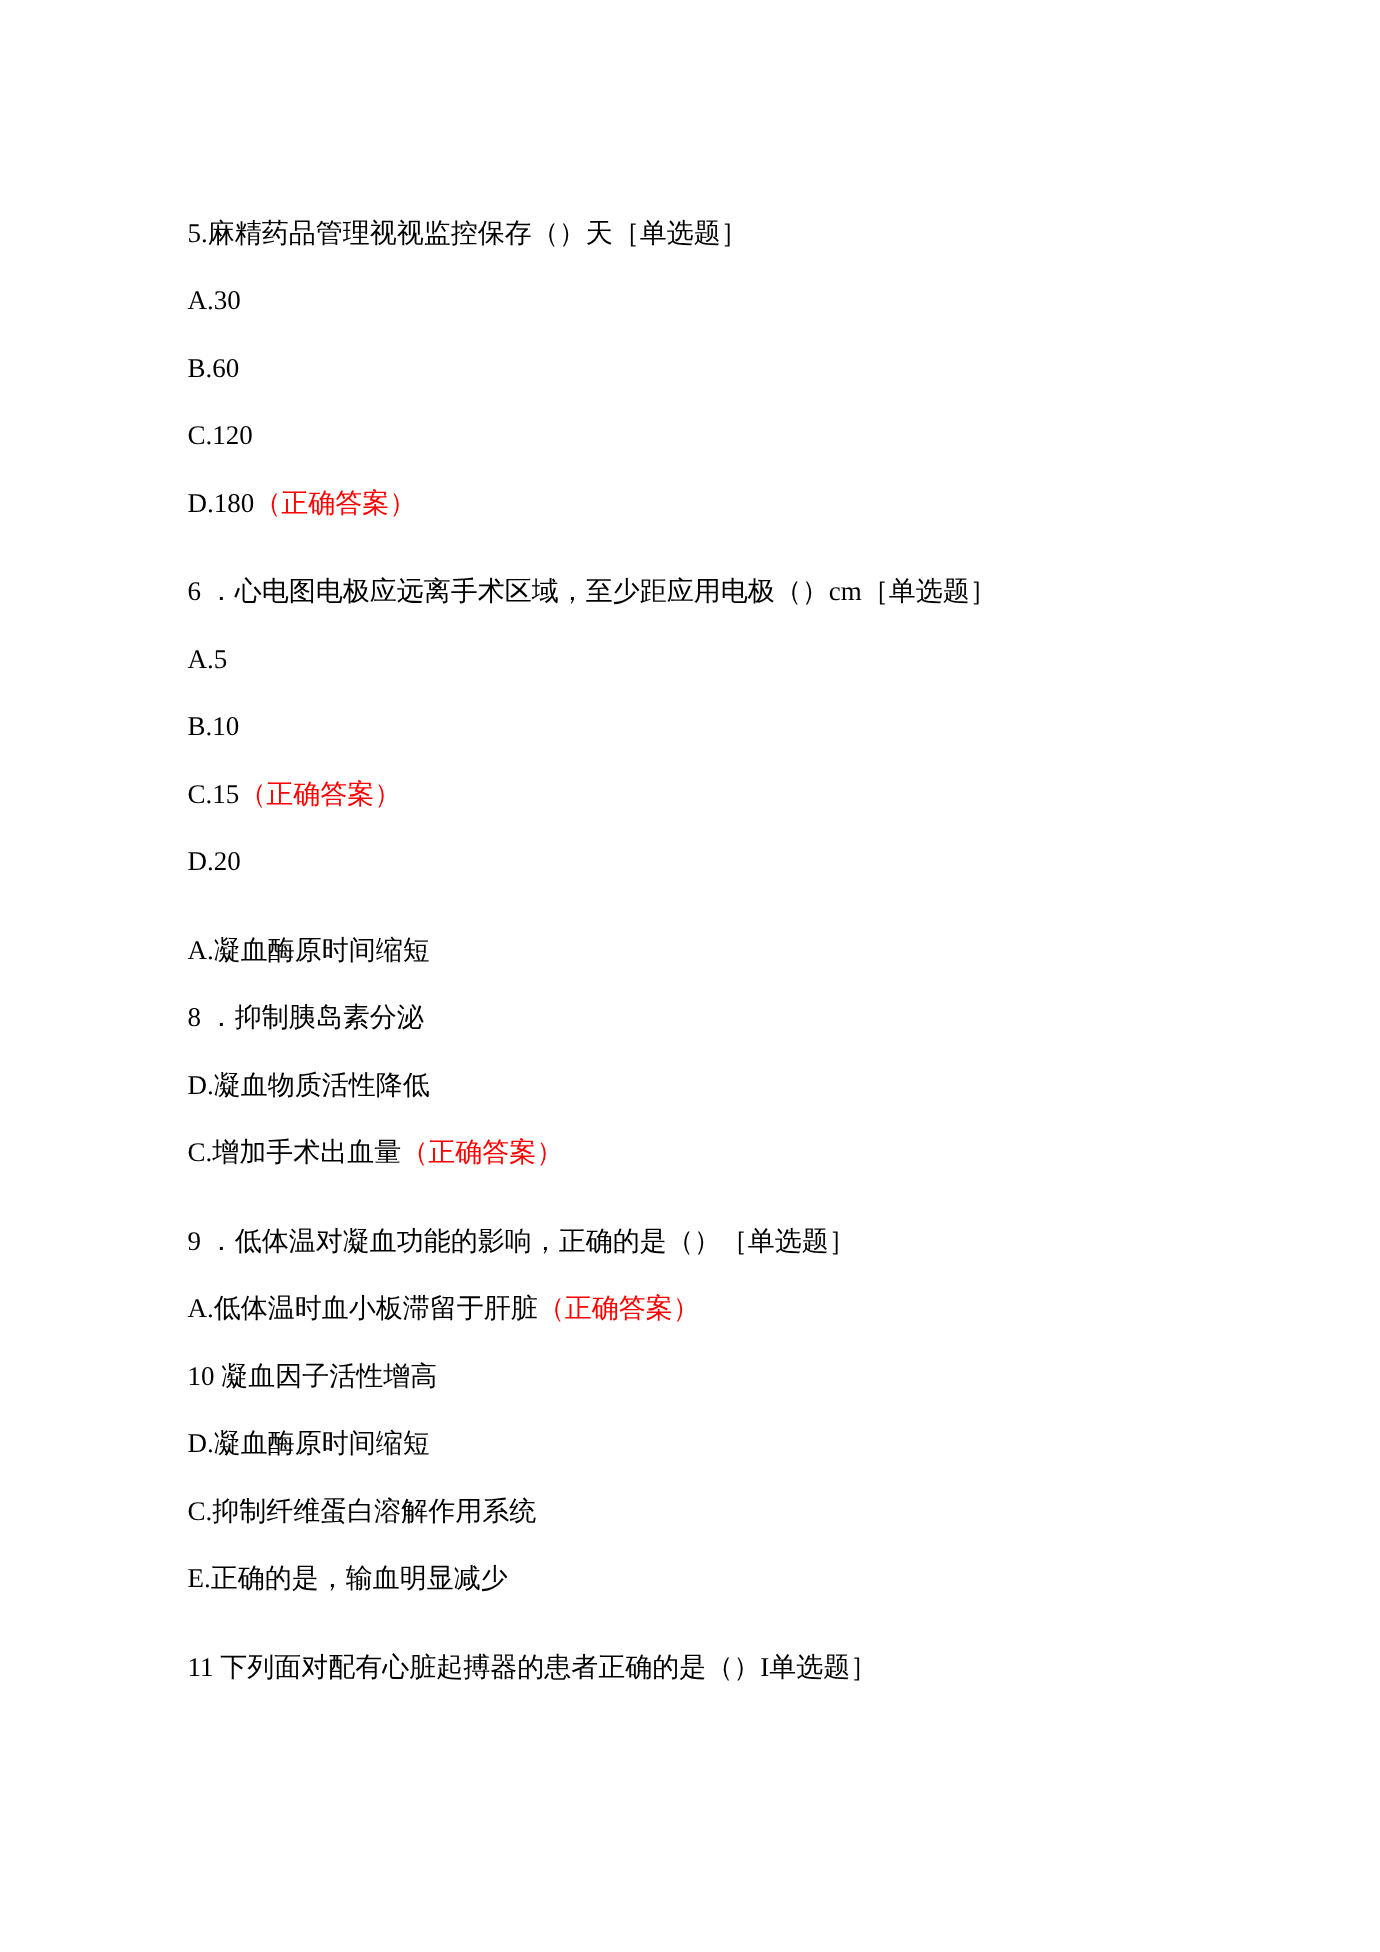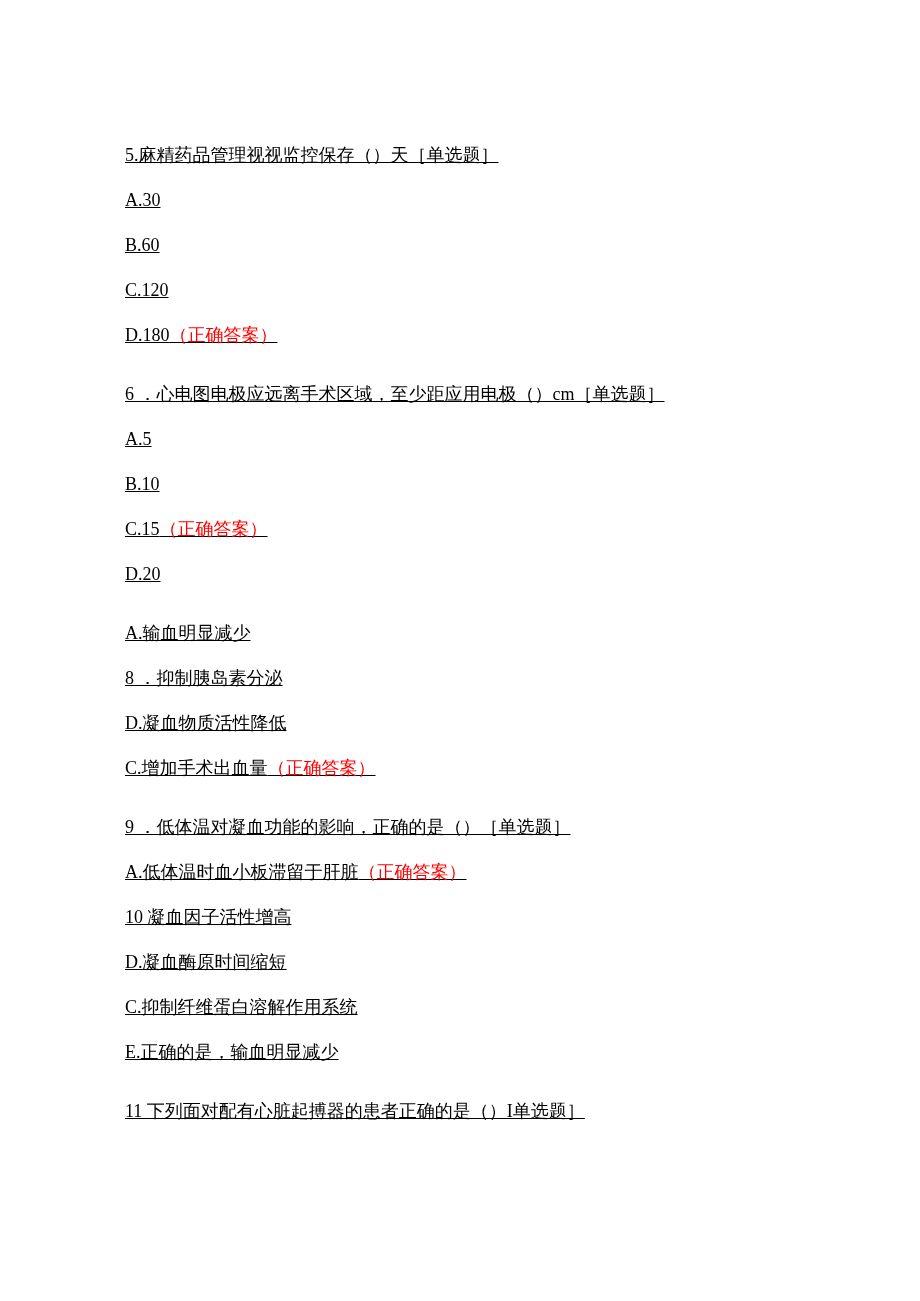--- a/index.html
+++ b/index.html
@@ -16,21 +16,20 @@
     padding: 142px 125px 100px 125px;
     font-size: 18px;
     line-height: 1.5;
   }
   .block {
     margin-bottom: 32px;
   }
   .line {
     margin: 0 0 18px 0;
     white-space: normal;
-    text-decoration: underline;
   }
   .answer {
     color: #ff0000;
   }
 </style>
 </head>
 <body>
 
 <div class="page">
 
@@ -48,21 +47,21 @@
     <p class="line">6 ．心电图电极应远离手术区域，至少距应用电极（）cm［单选题］</p>
     <p class="line">A.5</p>
     <p class="line">B.10</p>
     <p class="line">
       <span>C.15</span><span class="answer">（正确答案）</span>
     </p>
     <p class="line">D.20</p>
   </div>
 
   <div class="block">
-    <p class="line">A.输血明显减少</p>
+    <p class="line">A.凝血酶原时间缩短</p>
     <p class="line">8 ．抑制胰岛素分泌</p>
     <p class="line">D.凝血物质活性降低</p>
     <p class="line">
       <span>C.增加手术出血量</span><span class="answer">（正确答案）</span>
     </p>
   </div>
 
   <div class="block">
     <p class="line">9 ．低体温对凝血功能的影响，正确的是（）［单选题］</p>
     <p class="line">

